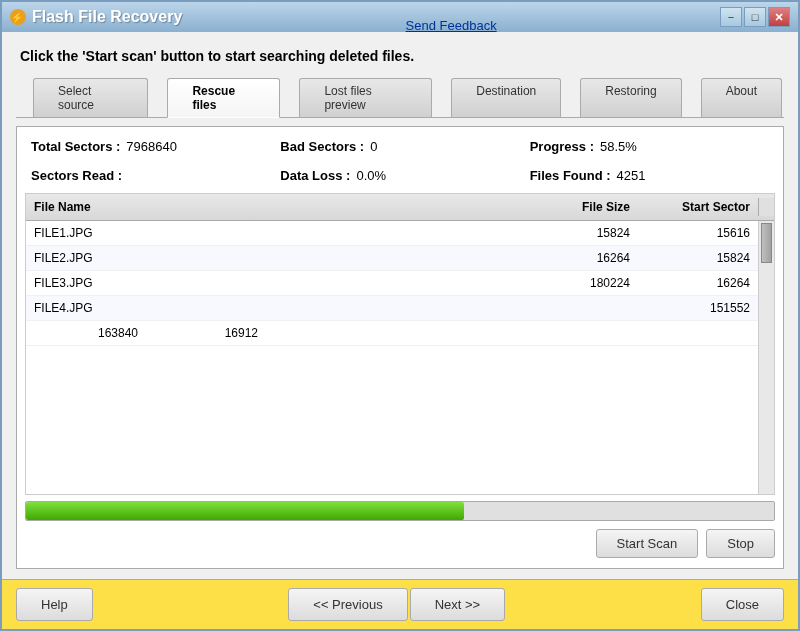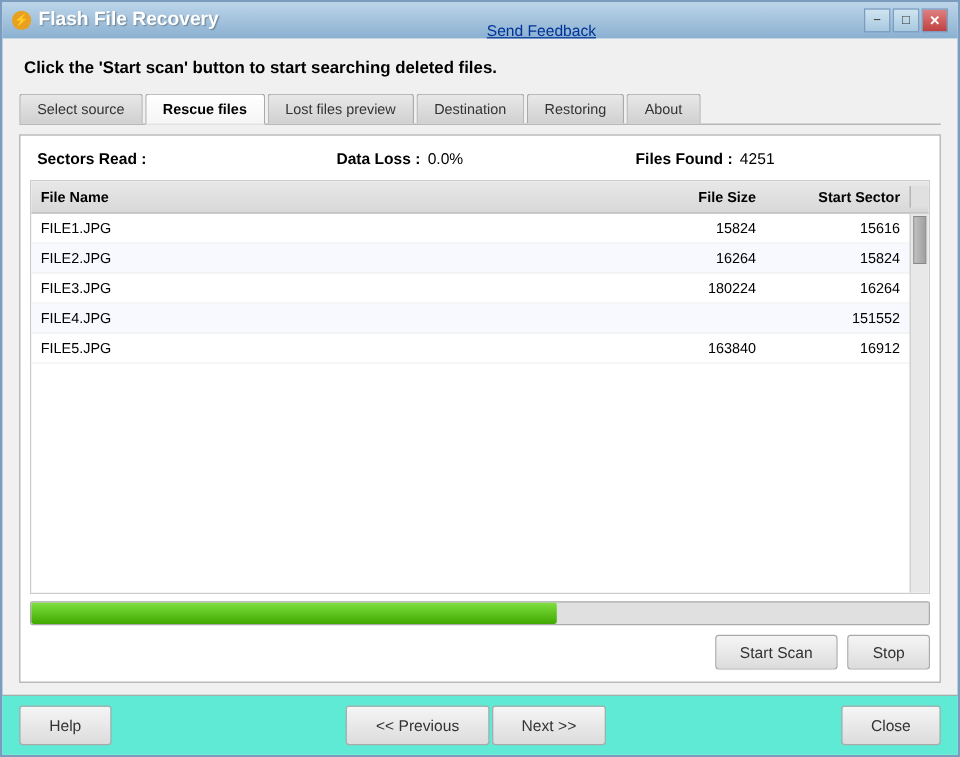--- a/index.html
+++ b/index.html
@@ -113,29 +113,30 @@
       padding: 6px 4px;
     }
 
     .tabs-container {
       display: flex;
       border-bottom: 1px solid #aaa;
       gap: 0;
     }
 
     .tab {
-      padding: 5px 14px;
+      padding: 5px 24px;
       border: 1px solid #aaa;
       border-bottom: none;
       background: linear-gradient(to bottom, #e8e8e8, #d0d0d0);
       cursor: pointer;
       font-size: 12px;
       color: #333;
       margin-right: 2px;
       border-radius: 3px 3px 0 0;
+      margin-left: 17px;
     }
 
     .tab.active {
       background: linear-gradient(to bottom, #ffffff, #f5f5f5);
       border-bottom: 1px solid #ffffff;
       margin-bottom: -1px;
       font-weight: bold;
       color: #000;
     }
 
@@ -305,21 +306,21 @@
       border-radius: 3px;
       color: #333;
     }
 
     .btn:disabled {
       color: #999;
       cursor: default;
     }
 
     .footer-bar {
-      background: #5eead4;
+      background: #fde047;
       border-top: 1px solid #aaa;
       height: 50px;
       display: flex;
       align-items: center;
       justify-content: space-between;
       padding: 0 14px;
       flex-shrink: 0;
     }
 
     .footer-btn {
@@ -367,20 +368,34 @@
       <div class="tab">Select source</div>
       <div class="tab active">Rescue files</div>
       <div class="tab">Lost files preview</div>
       <div class="tab">Destination</div>
       <div class="tab">Restoring</div>
       <div class="tab">About</div>
     </div>
 
     <div class="panel">
 
+      <div class="stats-row">
+        <div class="stat-group">
+          <span class="stat-label">Total Sectors :</span>
+          <span class="stat-value">7968640</span>
+        </div>
+        <div class="stat-group">
+          <span class="stat-label">Bad Sectors :</span>
+          <span class="stat-value">0</span>
+        </div>
+        <div class="stat-group">
+          <span class="stat-label">Progress :</span>
+          <span class="stat-value">58.5%</span>
+        </div>
+      </div>
 
       <div class="stats-row">
         <div class="stat-group">
           <span class="stat-label">Sectors Read :</span>
           <span class="stat-value"></span>
         </div>
         <div class="stat-group">
           <span class="stat-label">Data Loss :</span>
           <span class="stat-value">0.0%</span>
         </div>
@@ -412,21 +427,20 @@
             <div class="table-row">
               <span class="cell-filename">FILE3.JPG</span>
               <span class="cell-filesize">180224</span>
               <span class="cell-startsector">16264</span>
             </div>
             <div class="table-row">
               <span class="cell-filename">FILE4.JPG</span>
               <span class="cell-filesize">151552</span>
             </div>
             <div class="table-row">
-              <span class="cell-filename">FILE5.JPG</span>
               <span class="cell-filesize">163840</span>
               <span class="cell-startsector">16912</span>
             </div>
           </div>
           <div class="scrollbar-track">
             <div class="scrollbar-thumb"></div>
           </div>
         </div>
       </div>
 

